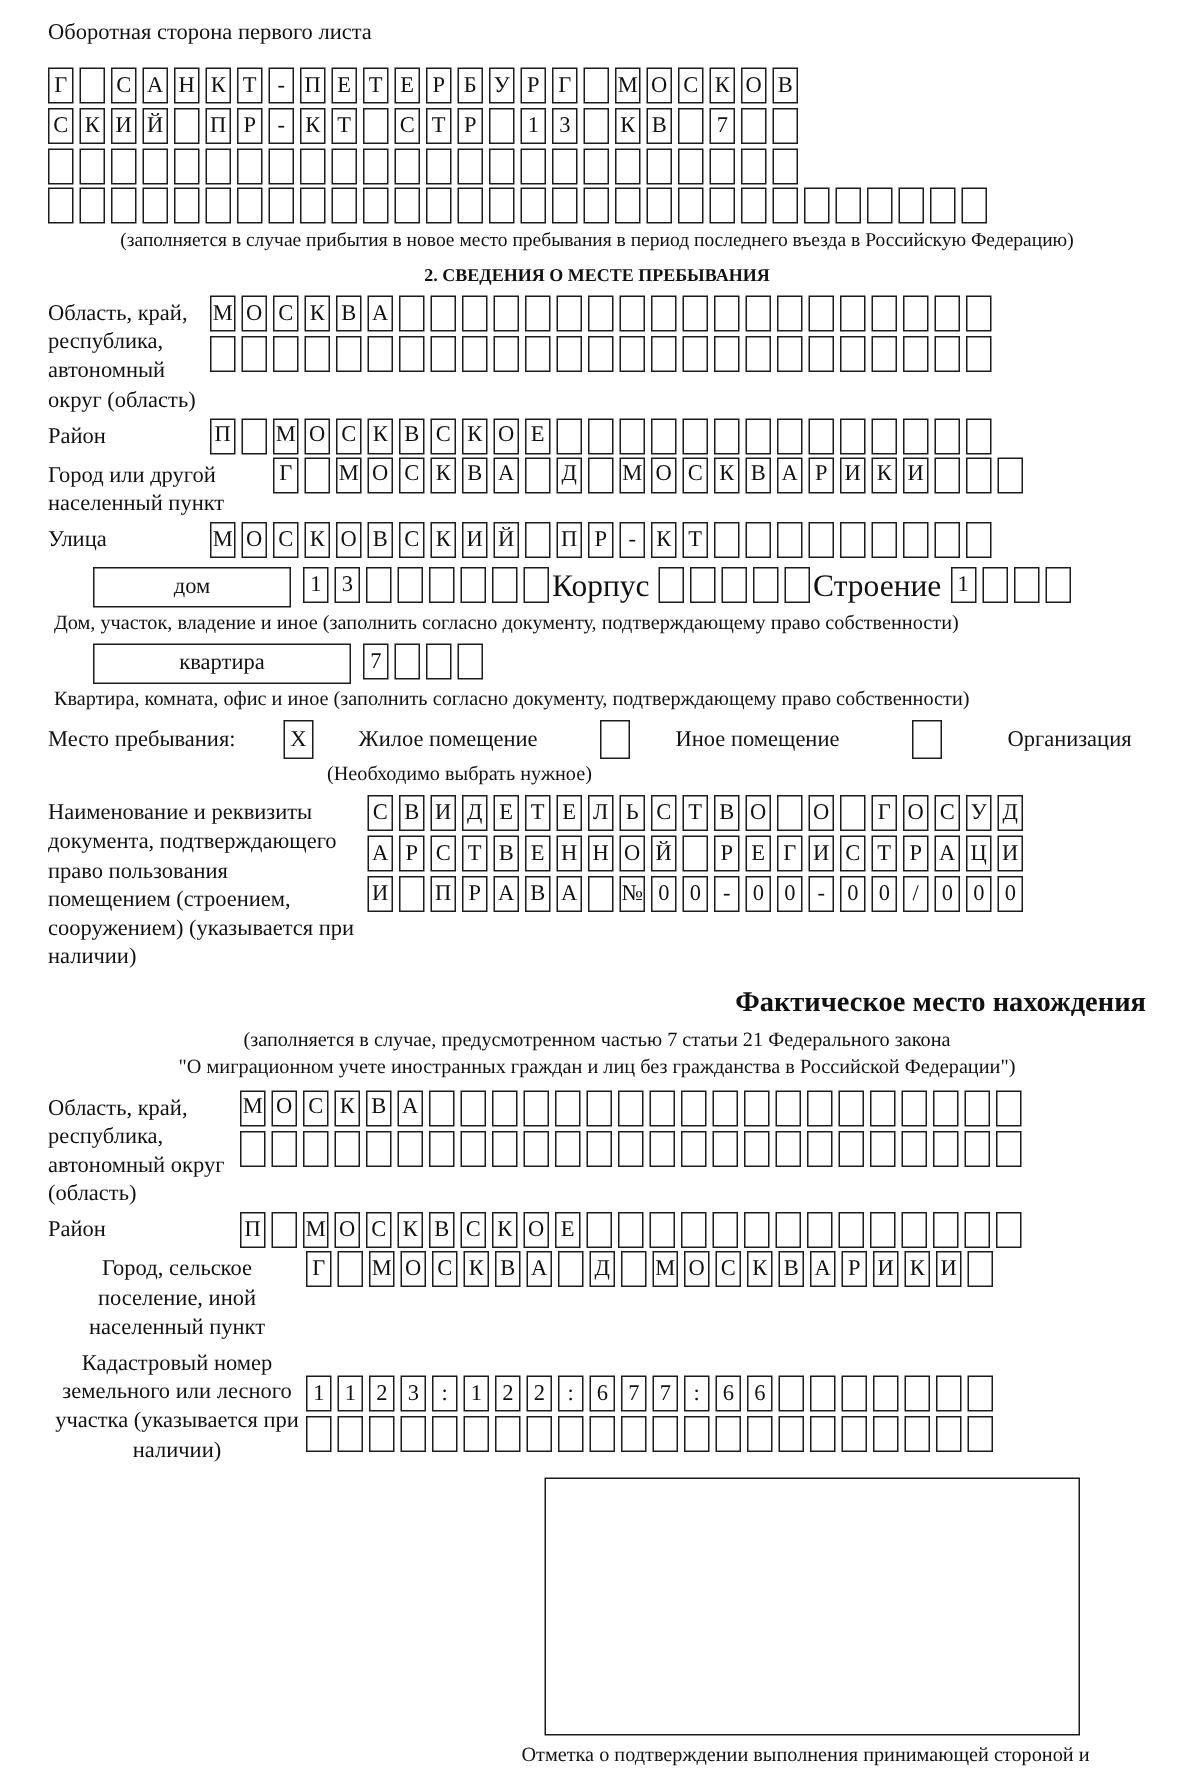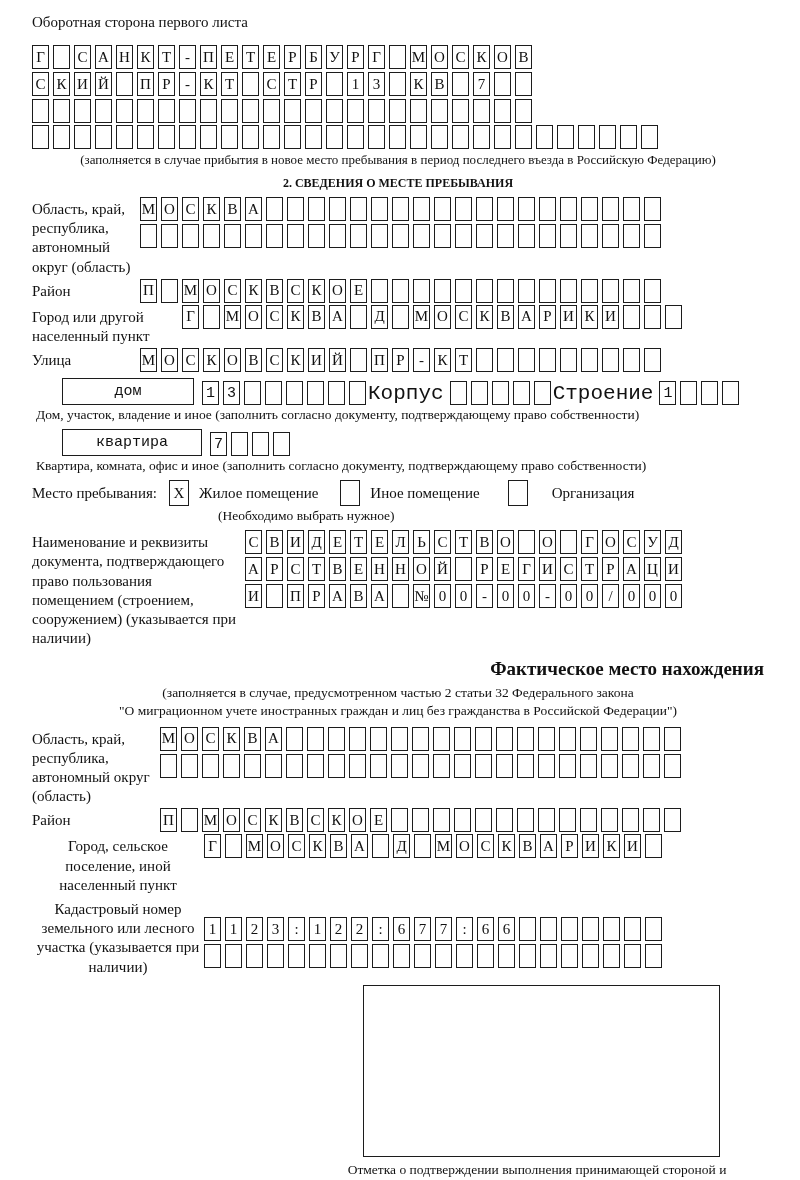--- a/index.html
+++ b/index.html
@@ -28,32 +28,32 @@
     display: flex; align-items: center; justify-content: center;
     font-size: 15px; line-height: 1;
   }
   .mt2 { margin-top: 2px; }
 
   .note { font-size: 13px; text-align: center; margin: 3px 0 6px 0; }
   .sec-title { font-size: 12px; font-weight: bold; text-align: center; margin: 8px 0 6px 0; }
   .sub-title { font-size: 19px; font-weight: bold; text-align: right; margin: 10px 0 4px 0; }
   .sub-note { font-size: 13.5px; text-align: center; line-height: 1.35; }
 
-  .inline-row { display: flex; align-items: flex-end; margin: 6px 0 2px 0; font-family: Liberation Mono, monospace; }
+  .inline-row { display: flex; align-items: flex-start; margin: 6px 0 2px 0; }
   .wide-box {
     border: 1.6px solid #1c1c1c; height: 27px;
     display: flex; align-items: center; justify-content: center;
     font-size: 15px; flex: none;
   }
   .dom-box { width: 132px; margin-left: 30px; }
-  .kv-box { width: 140px; margin-left: 30px; }
+  .kv-box { width: 172px; margin-left: 30px; }
   .small-lbl { font-size: 21px; margin: 0 6px 0 2px; }
   .caption { font-size: 13.5px; margin: 2px 0 4px 4px; }
 
-  .place-row { display: flex; align-items: center; margin: 6px 0 2px 0; font-size: 15px; }
+  .place-row { display: flex; align-items: center; margin: 6px 0 2px 0; font-size: 15px; gap: 20px; }
   .chk {
     width: 20px; height: 26px; flex: none;
     border: 1.6px solid #1c1c1c;
     display: flex; align-items: center; justify-content: center;
     font-size: 15px; margin: 0 10px 0 12px;
   }
   .place-note { font-size: 13.5px; margin: 1px 0 6px 186px; }
 
   .stamp-box {
     width: 357px; height: 172px; margin-left: 331px; margin-top: 8px;
@@ -460,21 +460,21 @@
         <span class="cell">0</span>
         <span class="cell">/</span>
         <span class="cell">0</span>
         <span class="cell">0</span>
         <span class="cell">0</span>
       </div>
   </div>
 </div>
 
 <div class="sub-title">Фактическое место нахождения</div>
-<div class="sub-note">(заполняется в случае, предусмотренном частью 2 статьи 32 Федерального закона</div>
+<div class="sub-note">(заполняется в случае, предусмотренном частью 7 статьи 21 Федерального закона</div>
 <div class="sub-note" style="margin-bottom:6px">"О миграционном учете иностранных граждан и лиц без гражданства в Российской Федерации")</div>
 
 <div class="frow">
   <div class="flabel lbl-w128">Область, край, республика, автономный округ (область)</div>
   <div class="rowstack">
     <div class="cells">
         <span class="cell">М</span>
         <span class="cell">О</span>
         <span class="cell">С</span>
         <span class="cell">К</span>

